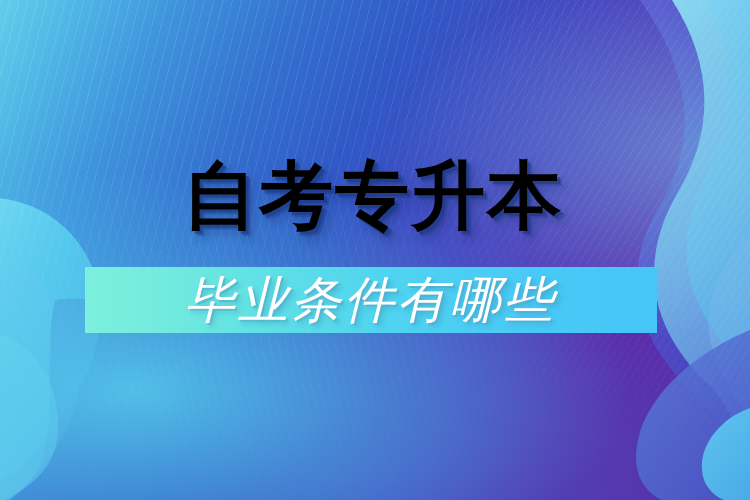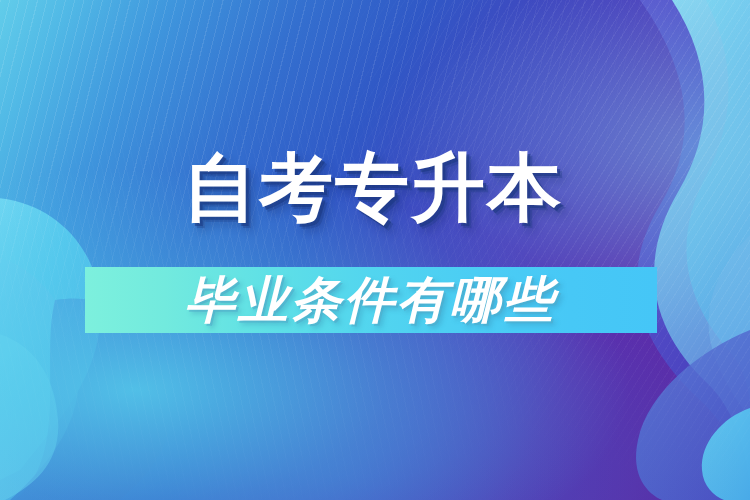--- a/index.html
+++ b/index.html
@@ -89,26 +89,26 @@
   
   .text-wrap {
     position: absolute;
     left: 0; top: 0;
     width: 750px; height: 500px;
   }
 
   .headline {
     position: absolute;
     left: 183px;
-    top: 140px;
+    top: 148px;
     margin: 0;
     font-size: 74px;
     line-height: 96px;
     font-weight: bold;
-    color: #ffffff;
+    color: #000000;
     letter-spacing: 2px;
     white-space: nowrap;
     text-shadow:
       3px 3px 0 rgba(25,55,125,.55),
       5px 5px 0 rgba(25,55,125,.30),
       7px 8px 10px rgba(15,35,95,.30);
   }
 
   .subbar {
     position: absolute;
@@ -126,21 +126,21 @@
       #45c6f7 100%);
   }
 
   .subtitle {
     position: absolute;
     left: 185px;
     top: 268px;
     margin: 0;
     font-size: 50px;
     line-height: 64px;
-    font-weight: bold;
+    font-weight: normal;
     font-style: italic;
     color: #ffffff;
     letter-spacing: 3px;
     white-space: nowrap;
     text-shadow:
       2px 2px 0 rgba(80,170,200,.55),
       4px 4px 5px rgba(50,130,170,.35);
   }
 </style>
 </head>

